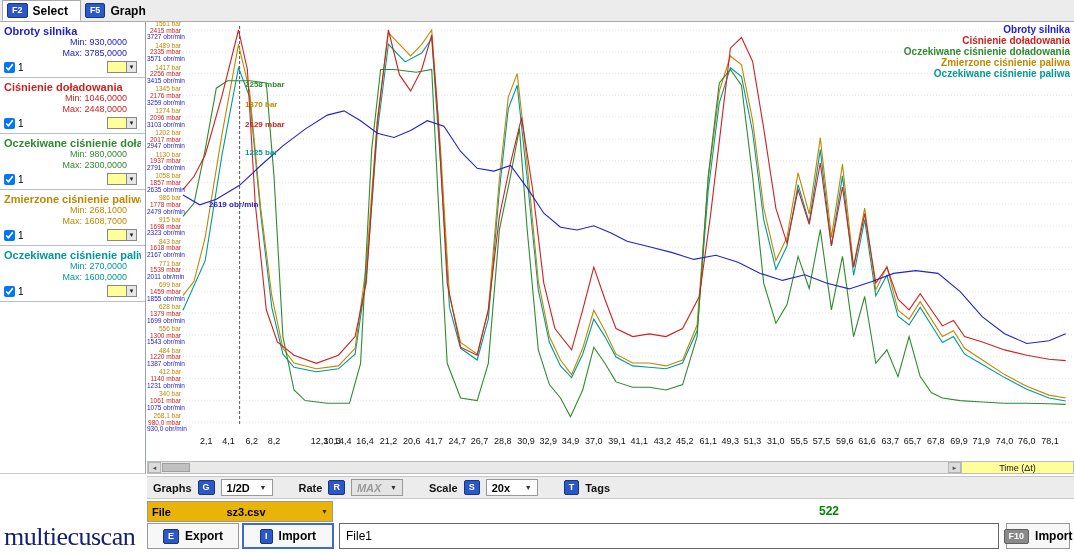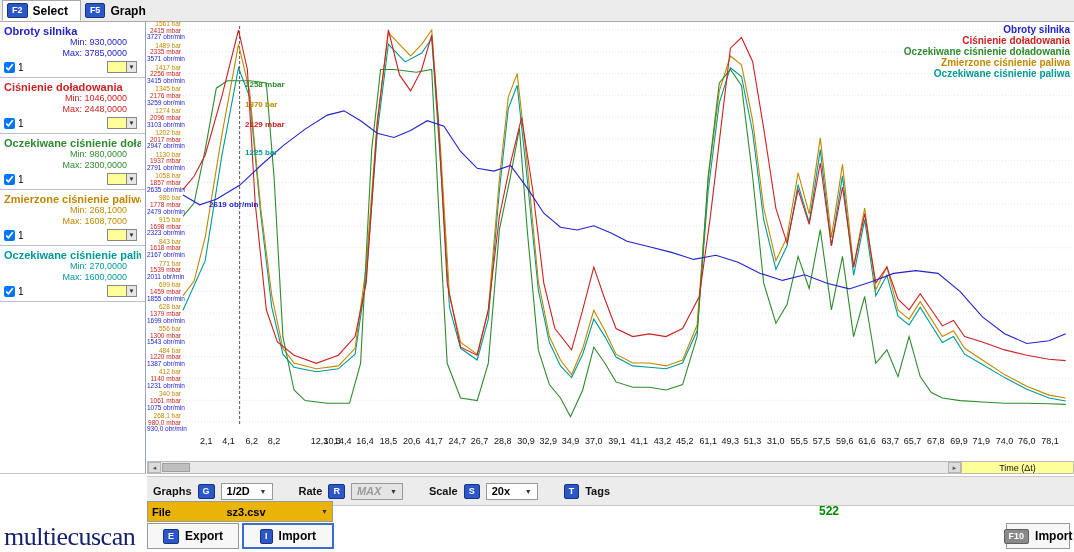--- a/index.html
+++ b/index.html
@@ -47,21 +47,21 @@
   .scrollbar { position:absolute; left:147px; top:461px; width:927px; height:13px;
     background:#e9e9e9; border:1px solid #bbb; display:flex; align-items:stretch; }
   .sb-arrow { width:13px; font-size:6px; color:#555; background:#dcdcdc; border:1px solid #b5b5b5;
     display:flex; align-items:center; justify-content:center; }
   .sb-track { flex:1; position:relative; }
   .sb-thumb { position:absolute; left:1px; top:1px; width:28px; height:9px; background:#c0c0c0; border:1px solid #a0a0a0; }
   .sb-axis { width:112px; background:#ffff99; border-left:1px solid #bbb; font-size:9px; color:#111;
     display:flex; align-items:center; justify-content:center; }
 
   
-  .toolbar { position:absolute; left:147px; top:476px; width:927px; height:30px; background:#ececec;
+  .toolbar { position:absolute; left:147px; top:476px; width:927px; height:23px; background:#ececec;
     border-top:1px solid #c8c8c8; border-bottom:1px solid #c8c8c8;
     display:flex; align-items:center; gap:6px; padding:0 6px; }
   .tb-label { font-size:11px; font-weight:bold; color:#111; }
   .combo { background:#fff; border:1px solid #999; font-size:11px; font-weight:bold; padding:1px 5px;
     display:inline-flex; align-items:center; gap:8px; min-width:52px; justify-content:space-between; height:17px; }
   .combo .arr { font-size:7px; color:#333; }
   .combo.disabled { color:#999; background:#e4e4e4;font-style:italic; }
   .tb-gap { width:14px; }
 
   
@@ -290,21 +290,21 @@
     </div>
   <div id="xticks">
       <div class="x-tick" style="left: 59.3158px;">2,1</div>
       <div class="x-tick" style="left: 81.5213px;">4,1</div>
       <div class="x-tick" style="left: 104.837px;">6,2</div>
       <div class="x-tick" style="left: 127.043px;">8,2</div>
       <div class="x-tick" style="left: 150.358px; margin-left: 35px;">10,3</div>
       <div class="x-tick" style="left: 172.564px;">12,3</div>
       <div class="x-tick" style="left: 195.88px;">14,4</div>
       <div class="x-tick" style="left: 218.085px;">16,4</div>
-      <div class="x-tick" style="left: 241.401px;">18,5</div>
+      <div class="x-tick" style="left: 241.401px;">21,2</div>
       <div class="x-tick" style="left: 264.717px;">20,6</div>
       <div class="x-tick" style="left: 286.922px;">41,7</div>
       <div class="x-tick" style="left: 310.238px;">24,7</div>
       <div class="x-tick" style="left: 332.444px;">26,7</div>
       <div class="x-tick" style="left: 355.759px;">28,8</div>
       <div class="x-tick" style="left: 379.075px;">30,9</div>
       <div class="x-tick" style="left: 401.281px;">32,9</div>
       <div class="x-tick" style="left: 423.486px;">34,9</div>
       <div class="x-tick" style="left: 446.802px;">37,0</div>
       <div class="x-tick" style="left: 470.118px;">39,1</div>
@@ -390,19 +390,20 @@
 
 <div class="actionrow">
   <div class="btn export">
     <span class="keycap">E</span>
     <span>Export</span>
   </div>
   <div class="btn import">
     <span class="keycap">I</span>
     <span>Import</span>
   </div>
+  <input class="filename" type="text" value="File1" style="">
   <div class="btn start">
     <span class="keycap grey">F10</span>
     <span>Import</span>
   </div>
 </div>
 
 <div class="logo">multiecuscan</div>
 
 </body></html>

